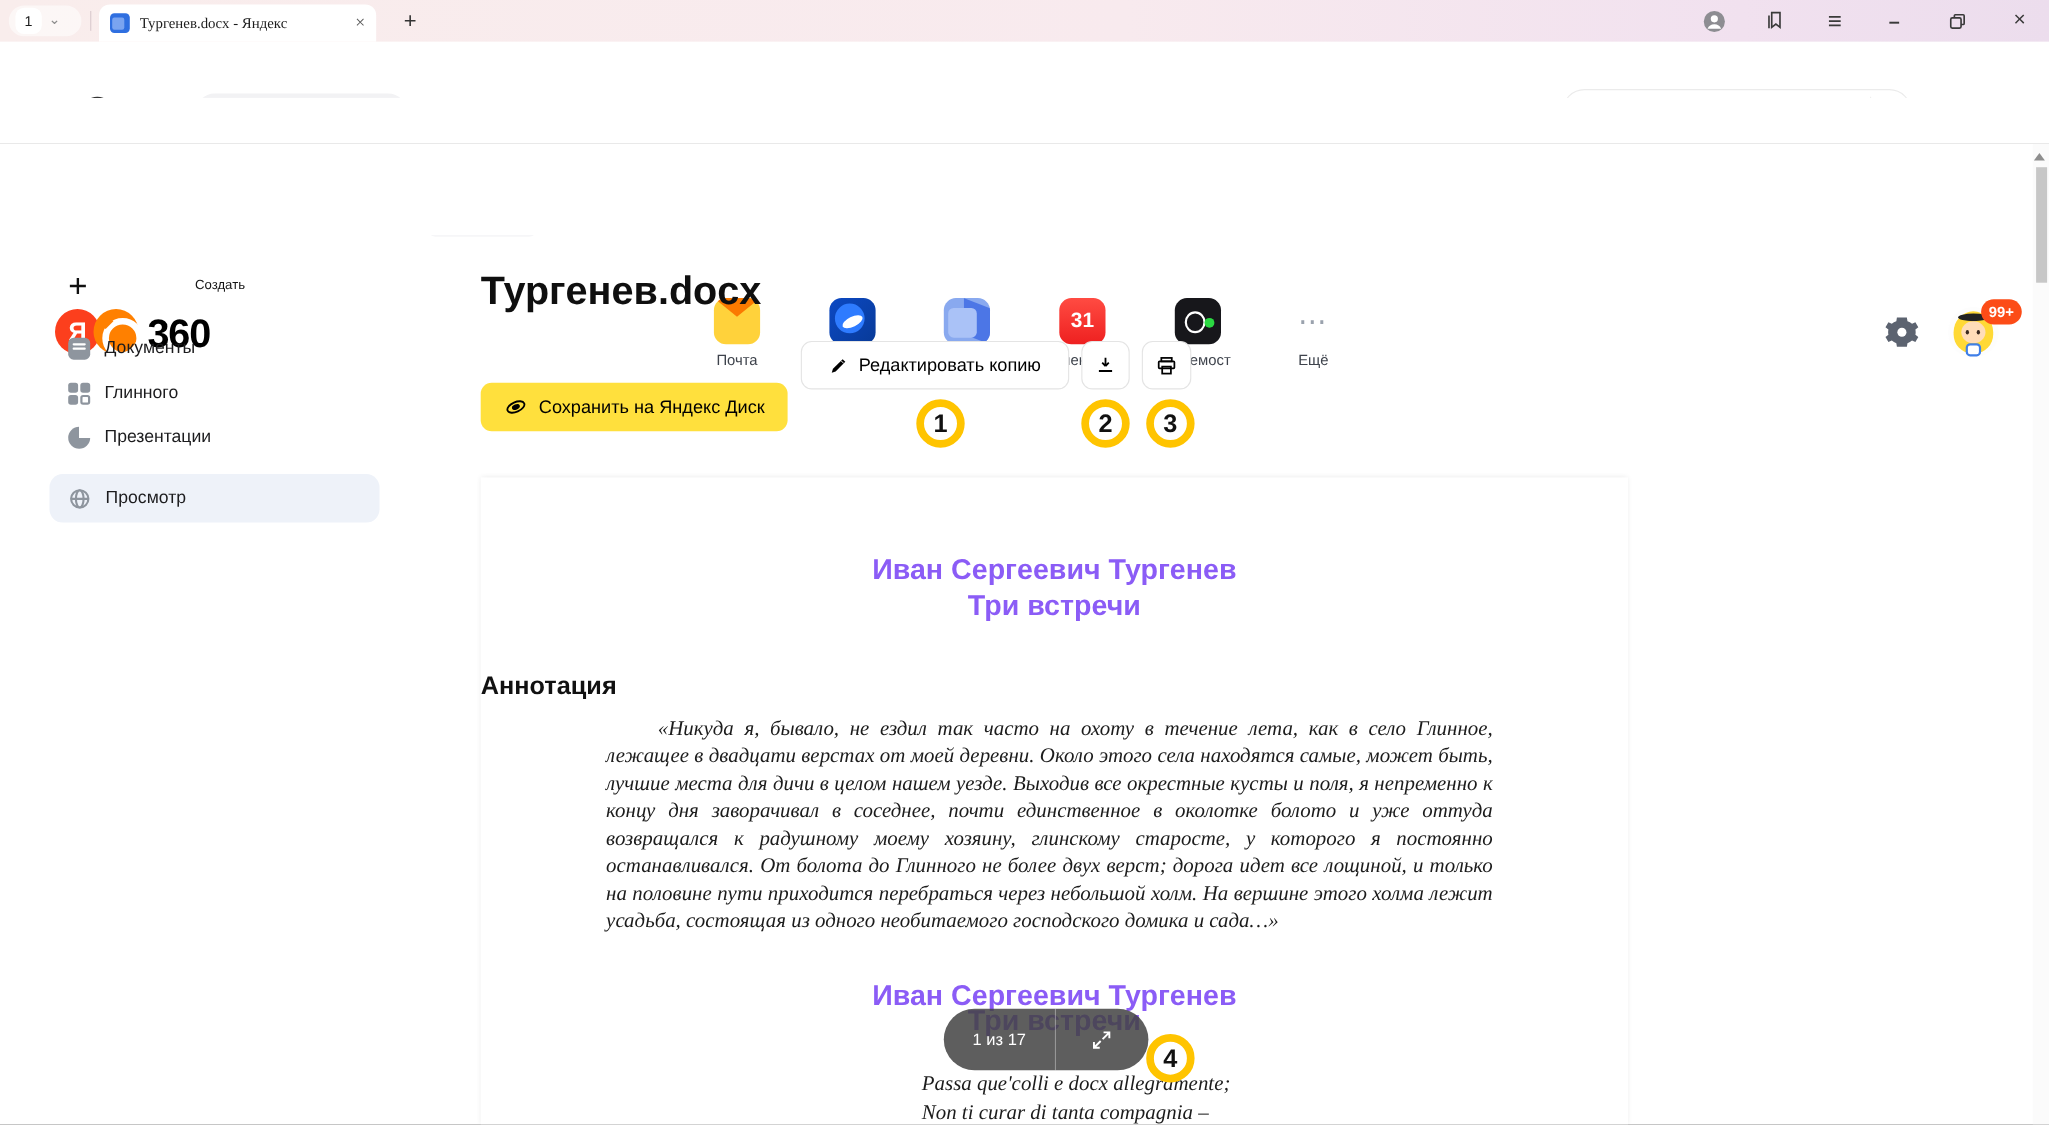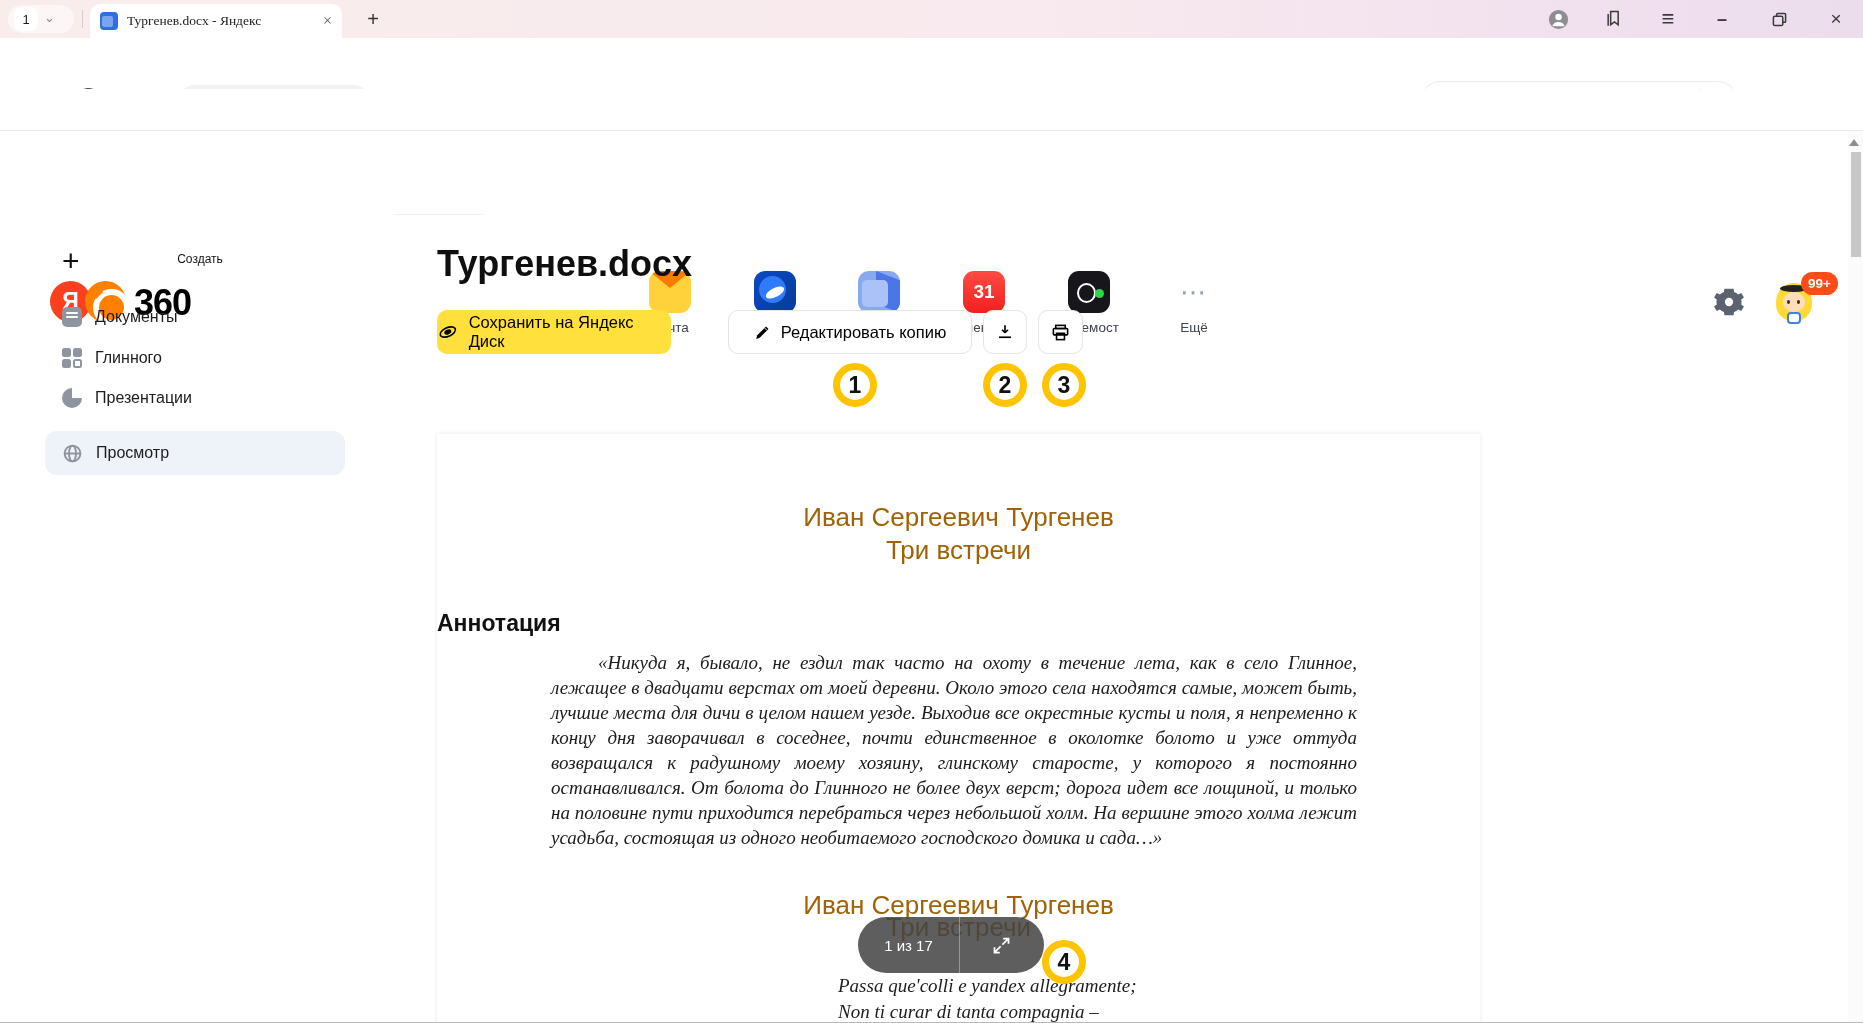--- a/index.html
+++ b/index.html
@@ -106,28 +106,28 @@
   .ic-grid { position:relative; width:20px; height:20px; }
   .ic-grid i { position:absolute; width:9px; height:9px; background:#8e959e; border-radius:2.5px; }
   .ic-grid i:nth-child(1){left:0;top:0;} .ic-grid i:nth-child(2){right:0;top:0;}
   .ic-grid i:nth-child(3){left:0;bottom:0;}
   .ic-grid i:nth-child(4){right:0;bottom:0;background:#fff;border:2px solid #8e959e;}
   .ic-pie { width:20px; height:20px; border-radius:50%; background:conic-gradient(#ffffff 0 90deg,#8e959e 90deg 360deg); }
 
   
   .doc-title { position:absolute; left:437px; top:243px; font-size:36px; font-weight:700; color:#0f0f0f; }
   .btn { position:absolute; top:310px; height:44px; border-radius:10px; display:flex; align-items:center; justify-content:center; gap:10px; font-size:16.5px; color:#000; }
-  .btn-yellow { left:437px; width:234px; background:#ffe03d; font-weight:500; }
+  .btn-yellow { left:437px; width:279px; background:#ffe03d; font-weight:500;margin-top:38px; }
   .btn-white { background:#fff; border:1px solid #e4e4e4; }
   .num-badge { position:absolute; width:44px; height:44px; border-radius:50%; background:#fff; border:7px solid #ffc400;
     display:flex; align-items:center; justify-content:center; font-size:23px; font-weight:700; color:#111; z-index:8; }
 
   .docpage { position:absolute; left:437px; top:434px; width:1043px; height:589px; background:#fff;
     box-shadow:0 0 5px rgba(0,0,0,.09); }
-  .d-head { position:absolute; left:0; width:100%; text-align:center; font-size:26px; font-weight:400; color:#a16207; }
+  .d-head { position:absolute; left:0; width:100%; text-align:center; font-size:26px; font-weight:700; color:#8b5cf6; }
   .d-annot-head { position:absolute; left:0; width:100%; text-align:left; font-size:23px; font-weight:700; color:#111; }
   .d-par { position:absolute; left:114px; top:216px; width:806px; font-family:"Liberation Serif", serif; font-style:italic;
     font-size:19px; line-height:25px; text-align:justify; text-indent:47px; color:#1c1c1c; }
   .d-epi { position:absolute; left:401px; top:539px; font-family:"Liberation Serif", serif; font-style:italic;
     font-size:19px; line-height:26px; color:#1c1c1c; white-space:nowrap; }
 
   .pager { position:absolute; left:858px; top:917px; width:186px; height:56px; border-radius:28px;
     background:rgba(66,66,66,.85); display:flex; align-items:center; z-index:7; }
   .pager-label { flex:1.2; text-align:center; color:#fff; font-size:15px; }
   .pager-sep { width:1px; height:56px; background:rgba(255,255,255,.35); }
@@ -381,21 +381,21 @@
     </div>
 
   <div class="docpage">
     <div class="d-head" style="top:68px;">Иван Сергеевич Тургенев</div>
     <div class="d-head" style="top:101px;">Три встречи</div>
     <div class="d-annot-head" style="top:176px;">Аннотация</div>
     <div class="d-par">«Никуда я, бывало, не ездил так часто на охоту в течение лета, как в село Глинное, лежащее в двадцати верстах от моей деревни. Около этого села находятся самые, может быть, лучшие места для дичи в целом нашем уезде. Выходив все окрестные кусты и поля, я непременно к концу дня заворачивал в соседнее, почти единственное в околотке болото и уже оттуда возвращался к радушному моему хозяину, глинскому старосте, у которого я постоянно останавливался. От болота до Глинного не более двух верст; дорога идет все лощиной, и только на половине пути приходится перебраться через небольшой холм. На вершине этого холма лежит усадьба, состоящая из одного необитаемого господского домика и сада…»</div>
     <div class="d-head" style="top:456px;">Иван Сергеевич Тургенев</div>
     <div class="d-head" style="top:478px;">Три встречи</div>
     <div class="d-epi">
-      <div>Passa que'colli e yandex allegramente;</div>
+      <div>Passa que'colli e docx allegramente;</div>
       <div>Non ti curar di tanta compagnia –</div>
     </div>
   </div>
 
   <div class="pager">
     <span class="pager-label">1 из 17</span>
     <span class="pager-sep"></span>
     <span class="pager-exp">
       <svg width="21" height="21" viewBox="0 0 24 24" fill="none" stroke="#fff" stroke-width="2">
           <path d="M14 4h6v6M20 4l-7 7M10 20H4v-6M4 20l7-7"></path>

